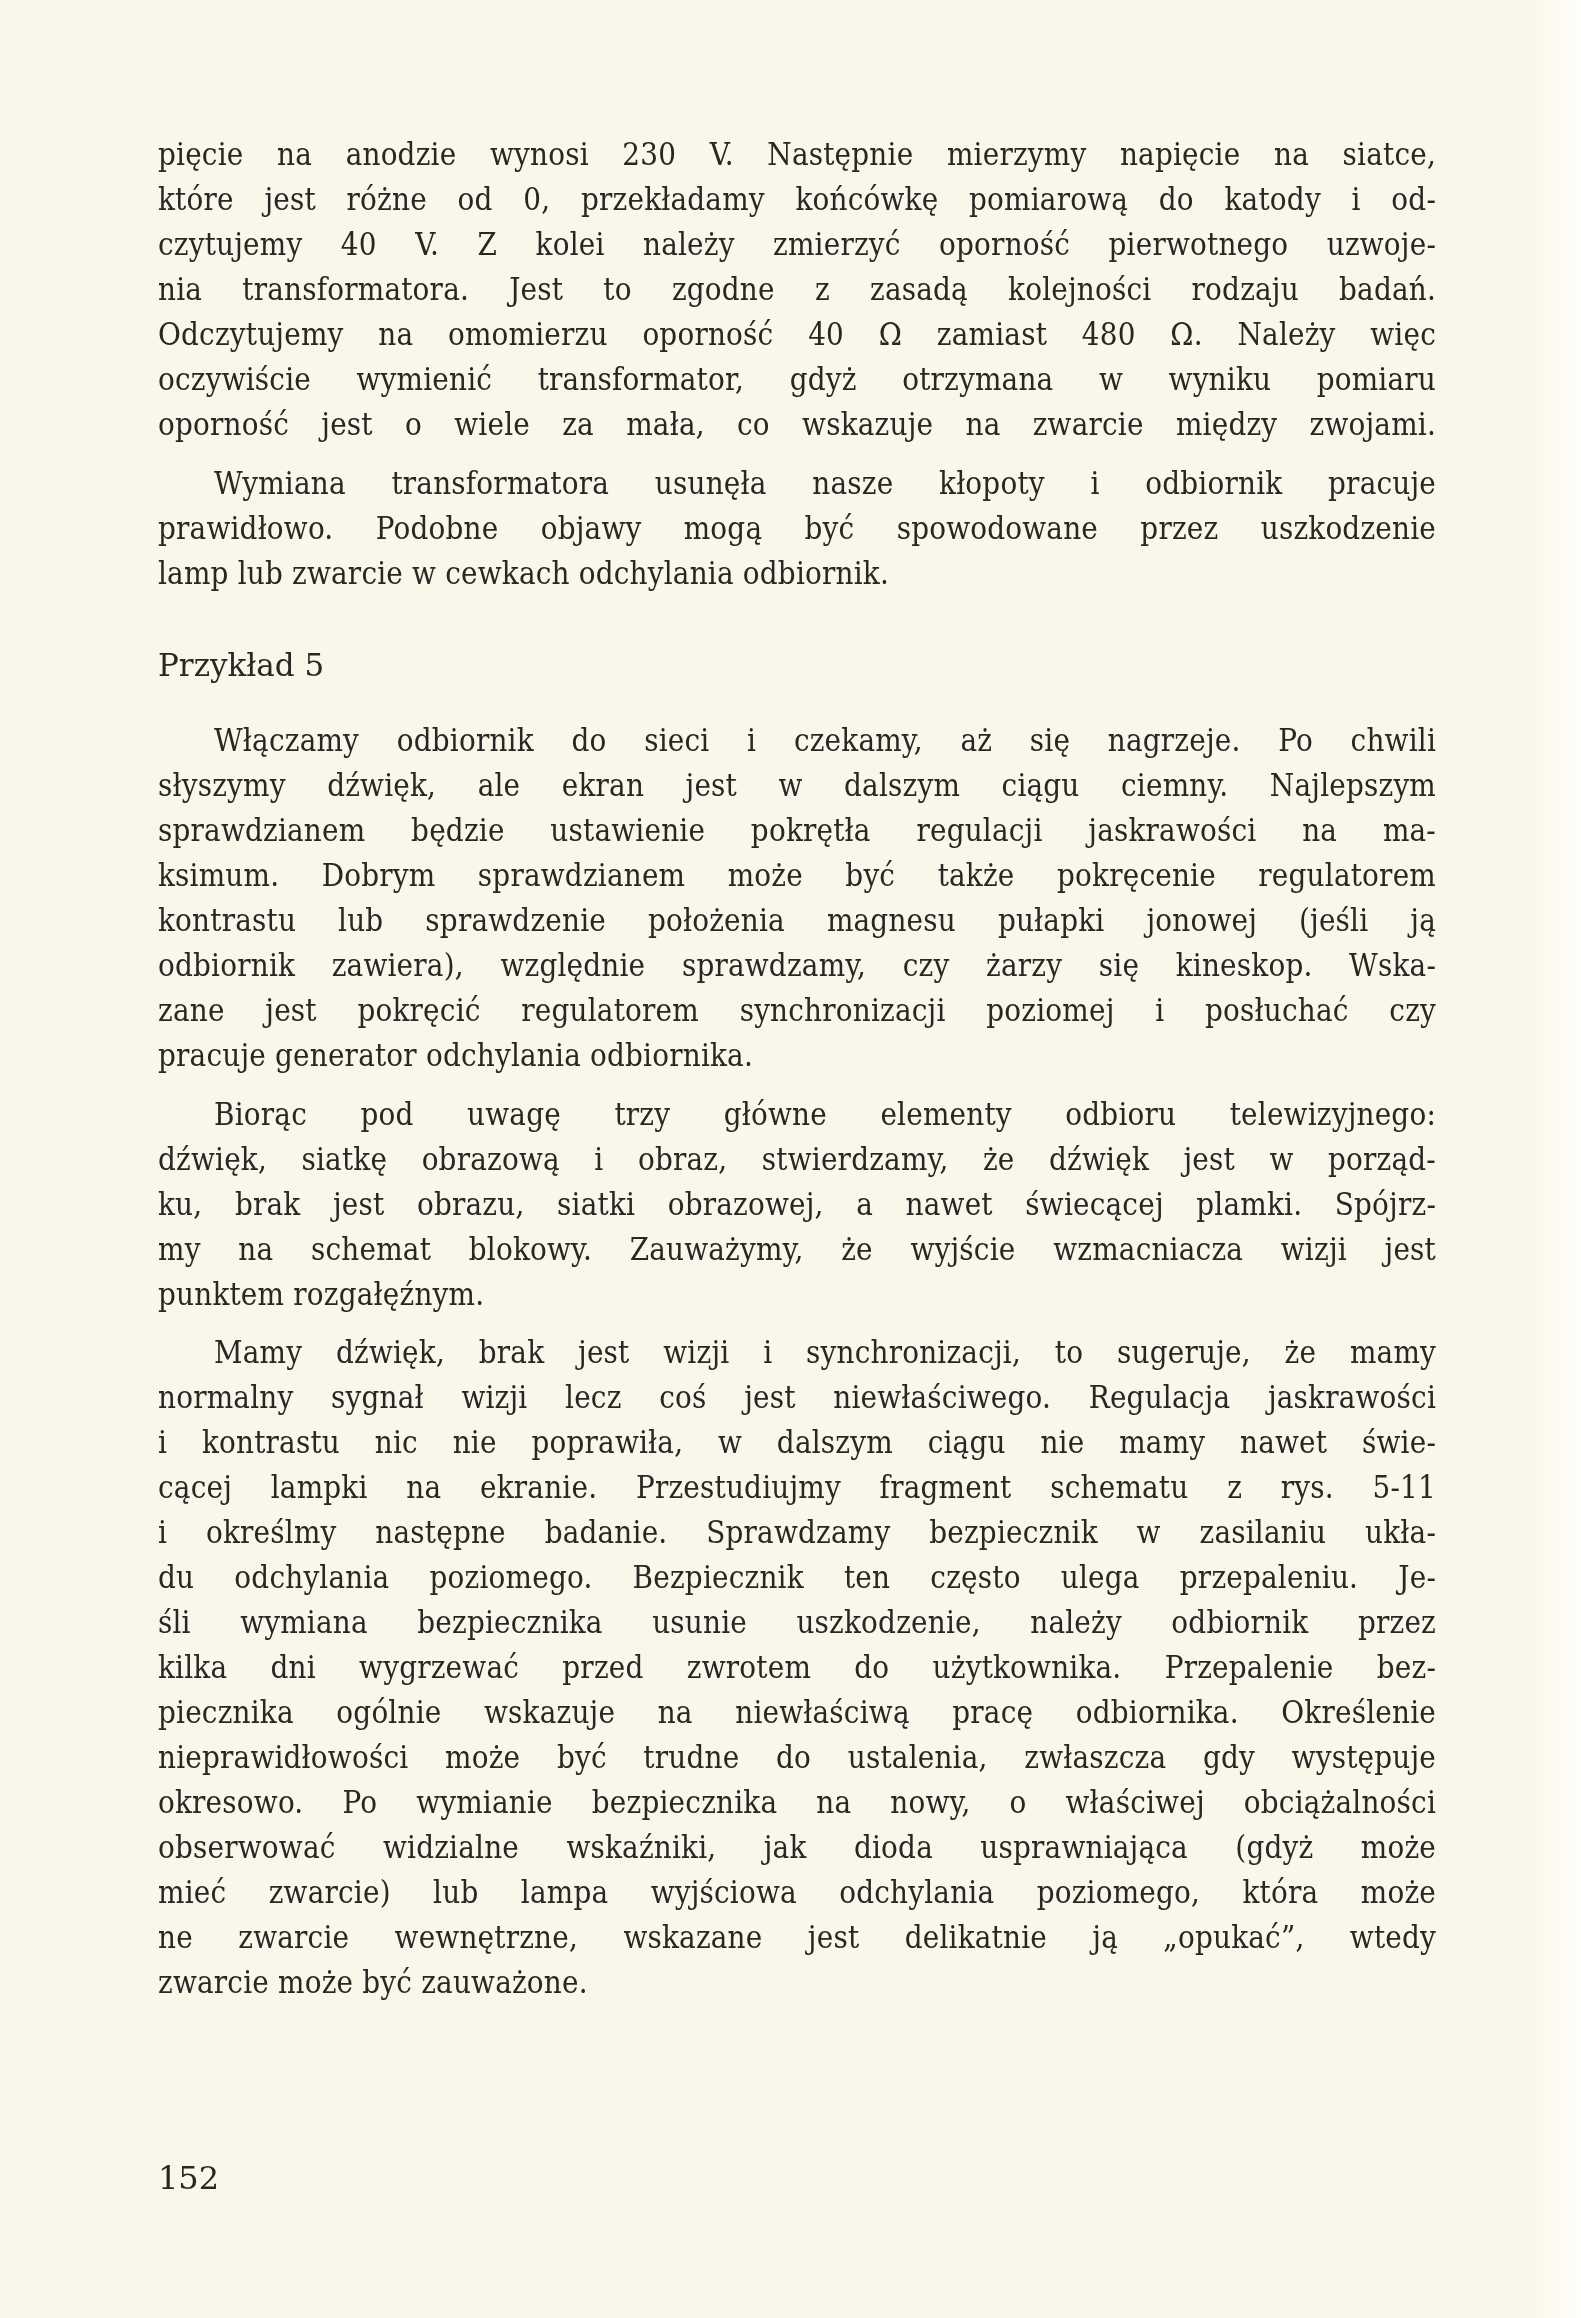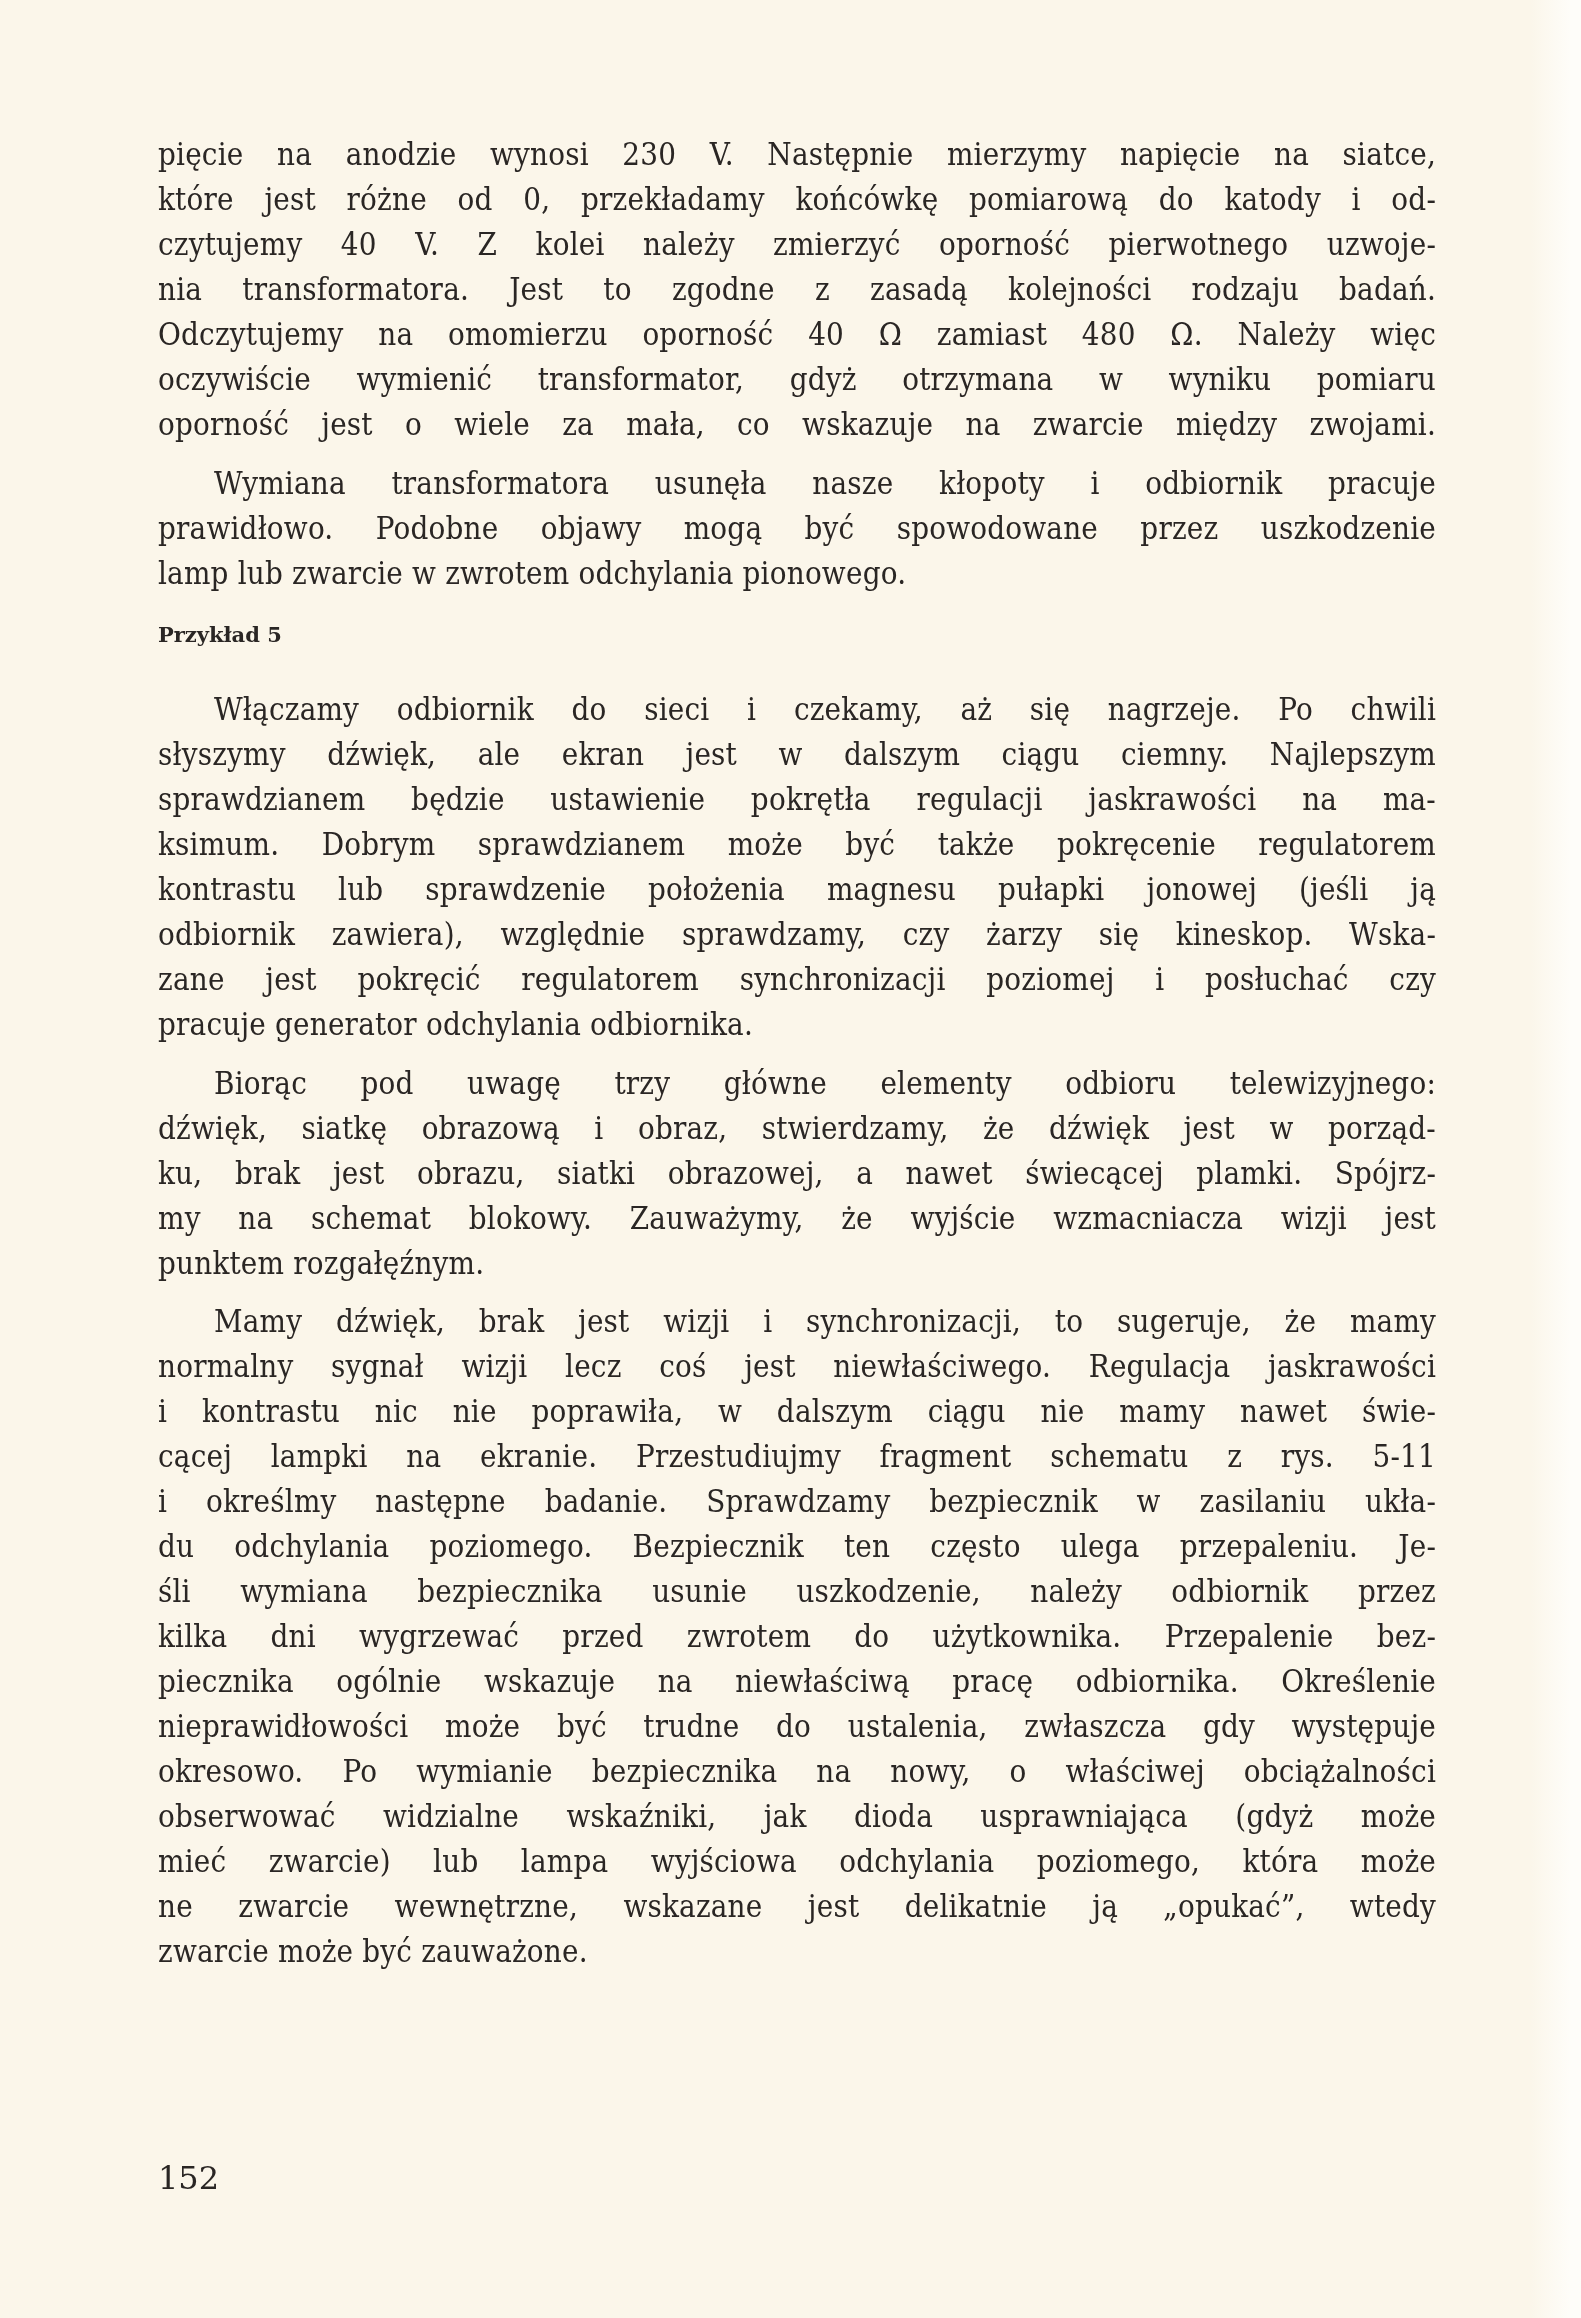--- a/index.html
+++ b/index.html
@@ -32,24 +32,24 @@
       white-space: nowrap;
       text-align: justify;
       text-align-last: justify;
       letter-spacing: 0.2px;
       font-stretch: condensed;
     }
     .line.last { text-align-last: left; }
     .indent { padding-left: 56px; }
     .gap { height: 13.6px; }
     .heading {
-      font-weight: bold;
-      font-size: 21px;
+      font-weight: normal;
+      font-size: 31px;
       line-height: 45px;
-      margin-top: 16px;
+      margin-top: 47px;
       margin-bottom: 30.5px;
     }
     .page-number {
       position: absolute;
       left: 158px;
       top: 2159px;
       font-weight: normal;
       font-size: 32px;
     }
     .para { margin: 0; }
@@ -68,21 +68,21 @@
     <span class="line">nia transformatora. Jest to zgodne z zasadą kolejności rodzaju badań.</span>
     <span class="line">Odczytujemy na omomierzu oporność 40 Ω zamiast 480 Ω. Należy więc</span>
     <span class="line">oczywiście wymienić transformator, gdyż otrzymana w wyniku pomiaru</span>
     <span class="line">oporność jest o wiele za mała, co wskazuje na zwarcie między zwojami.</span>
   </div>
   <div class="gap"></div>
 
   <div class="para">
     <span class="line indent">Wymiana transformatora usunęła nasze kłopoty i odbiornik pracuje</span>
     <span class="line">prawidłowo. Podobne objawy mogą być spowodowane przez uszkodzenie</span>
-    <span class="line last">lamp lub zwarcie w zwrotem odchylania pionowego.</span>
+    <span class="line last">lamp lub zwarcie w cewkach odchylania odbiornik.</span>
   </div>
 
   <div class="heading">Przykład 5</div>
 
   <div class="para">
     <span class="line indent">Włączamy odbiornik do sieci i czekamy, aż się nagrzeje. Po chwili</span>
     <span class="line">słyszymy dźwięk, ale ekran jest w dalszym ciągu ciemny. Najlepszym</span>
     <span class="line">sprawdzianem będzie ustawienie pokrętła regulacji jaskrawości na ma-</span>
     <span class="line">ksimum. Dobrym sprawdzianem może być także pokręcenie regulatorem</span>
     <span class="line">kontrastu lub sprawdzenie położenia magnesu pułapki jonowej (jeśli ją</span>

